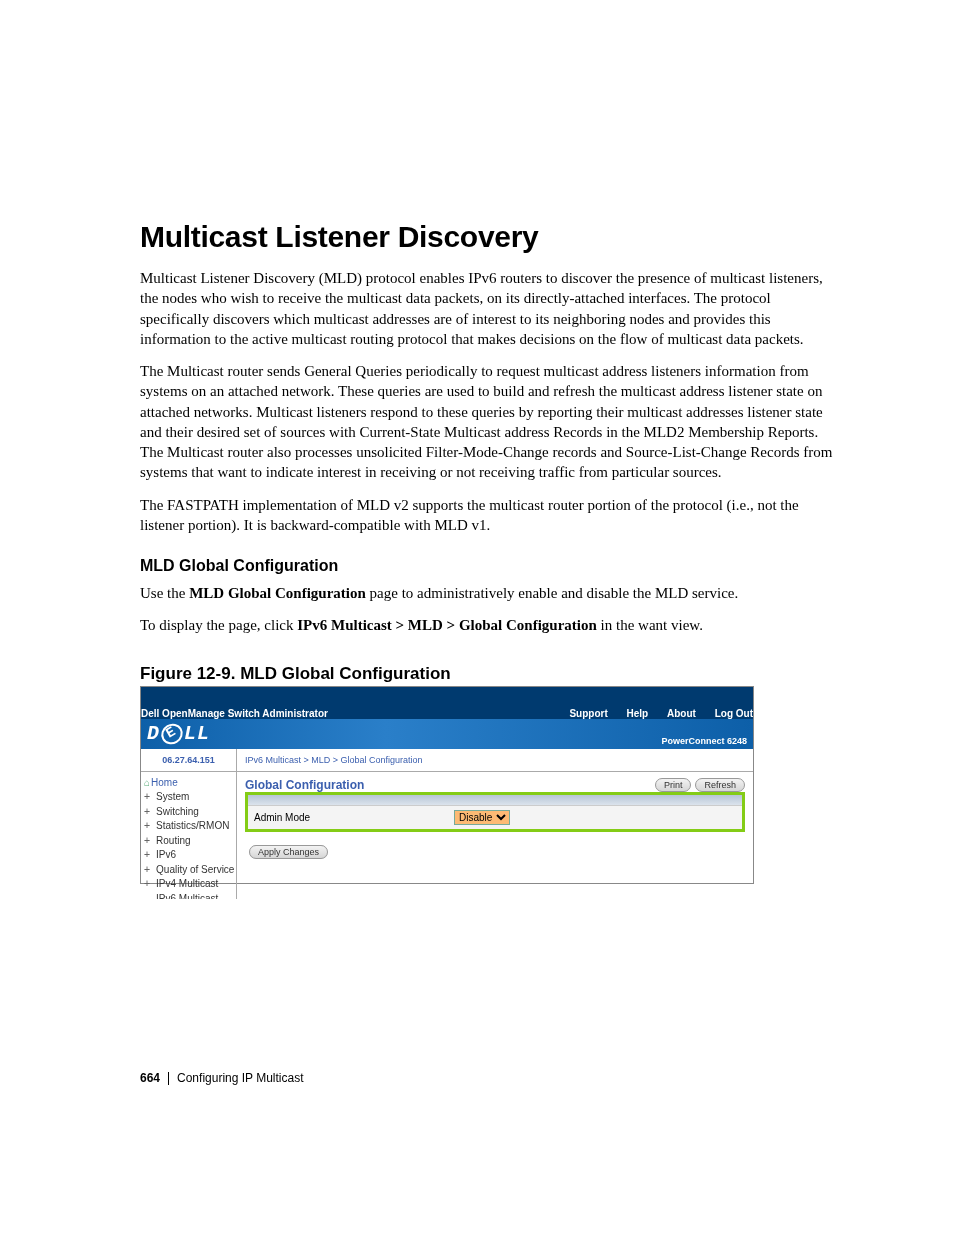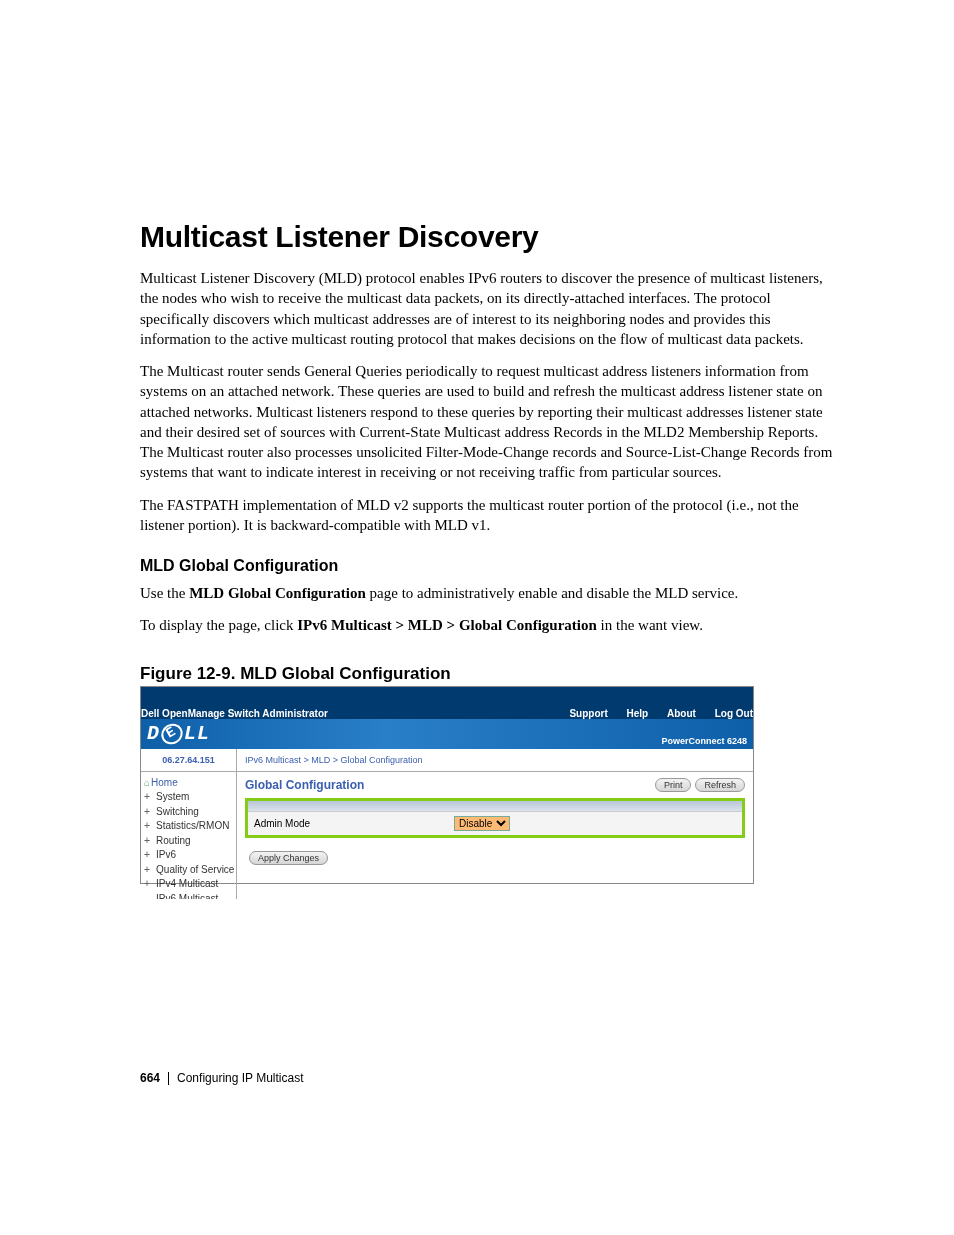--- a/index.html
+++ b/index.html
@@ -22,21 +22,21 @@
 .ip-cell{height:22px;border-bottom:1px solid #aaa;color:#3b5fae;font-weight:700;font-size:9px;display:flex;align-items:center;justify-content:center}
 .tree{flex:1;padding:4px 3px;color:#333;font-size:10px;line-height:1.45;overflow:hidden}
 .tree div{white-space:nowrap}
 .tree .pm{color:#666;font-family:monospace}
 .tree .ico{color:#5a7;margin-right:1px}
 .tree a{color:#3b5fae;text-decoration:none}
 .tree .ind1{padding-left:8px}
 .main{flex:1;display:flex;flex-direction:column}
 .crumb{height:22px;border-bottom:1px solid #aaa;padding:0 8px;color:#3b5fae;font-size:9px;display:flex;align-items:center}
 .content{flex:1;padding:6px 8px}
-.pagetitle-row{display:flex;align-items:center;margin-bottom:6px}
+.pagetitle-row{display:flex;align-items:center;}
 .pagetitle{color:#3b5fae;font-weight:700;font-size:12px;flex:1}
 .btn{background:linear-gradient(#f3f3f3,#d6d6d6);border:1px solid #999;border-radius:9px;padding:1px 8px;font-size:9px;color:#333;margin-left:4px;cursor:pointer}
 .cfg-box{border:3px solid #84cc16}
 .cfg-header{height:10px;background:linear-gradient(#b7c5d6,#dbe3ec)}
 .cfg-row{display:flex;align-items:center;padding:4px 6px;border-top:1px solid #ccc;background:#f4f4f4}
 .cfg-label{width:200px;font-size:10px}
 .sel{border:1px solid #7a9;font-size:10px;background:#fdba74}
 .apply-row{text-align:left;padding:14px 0}
 .footer{position:absolute;left:140px;bottom:150px;font-family:Arial,Helvetica,sans-serif;font-size:12px;display:flex;align-items:center;gap:8px}
 .footer .pn{font-weight:700}

